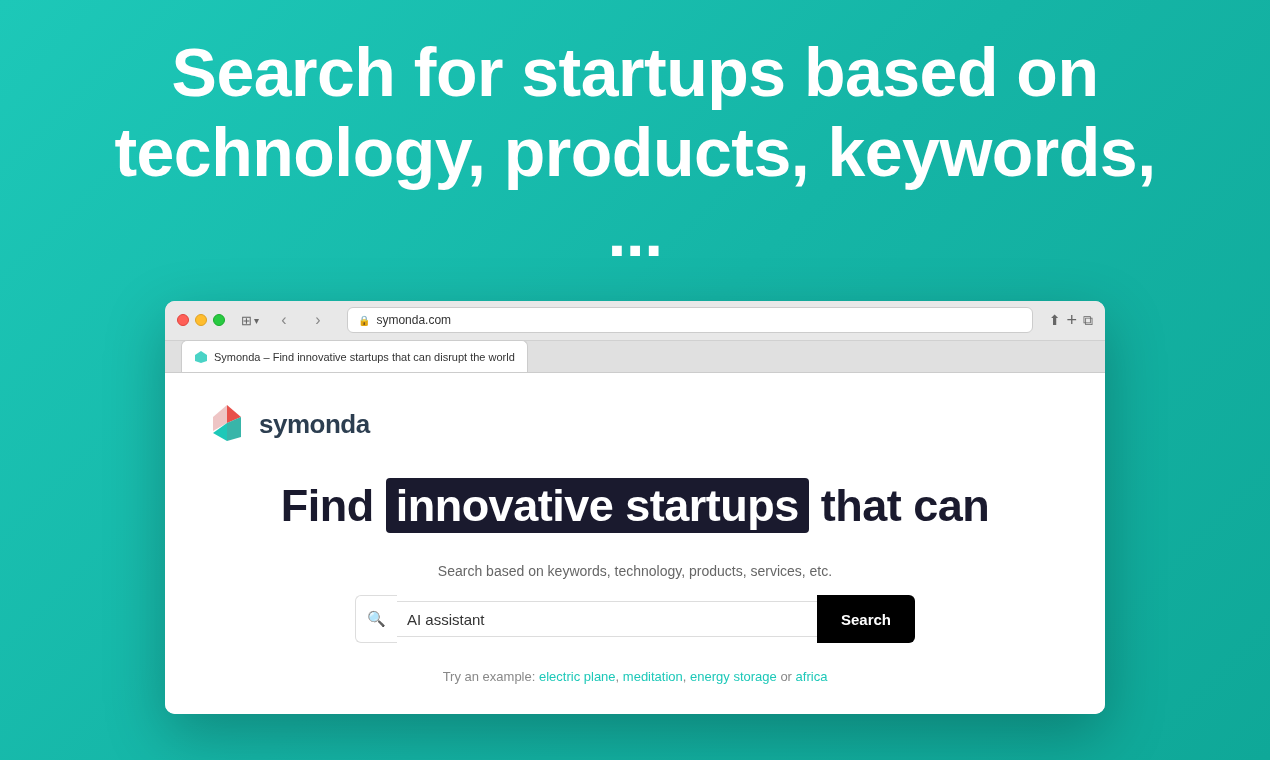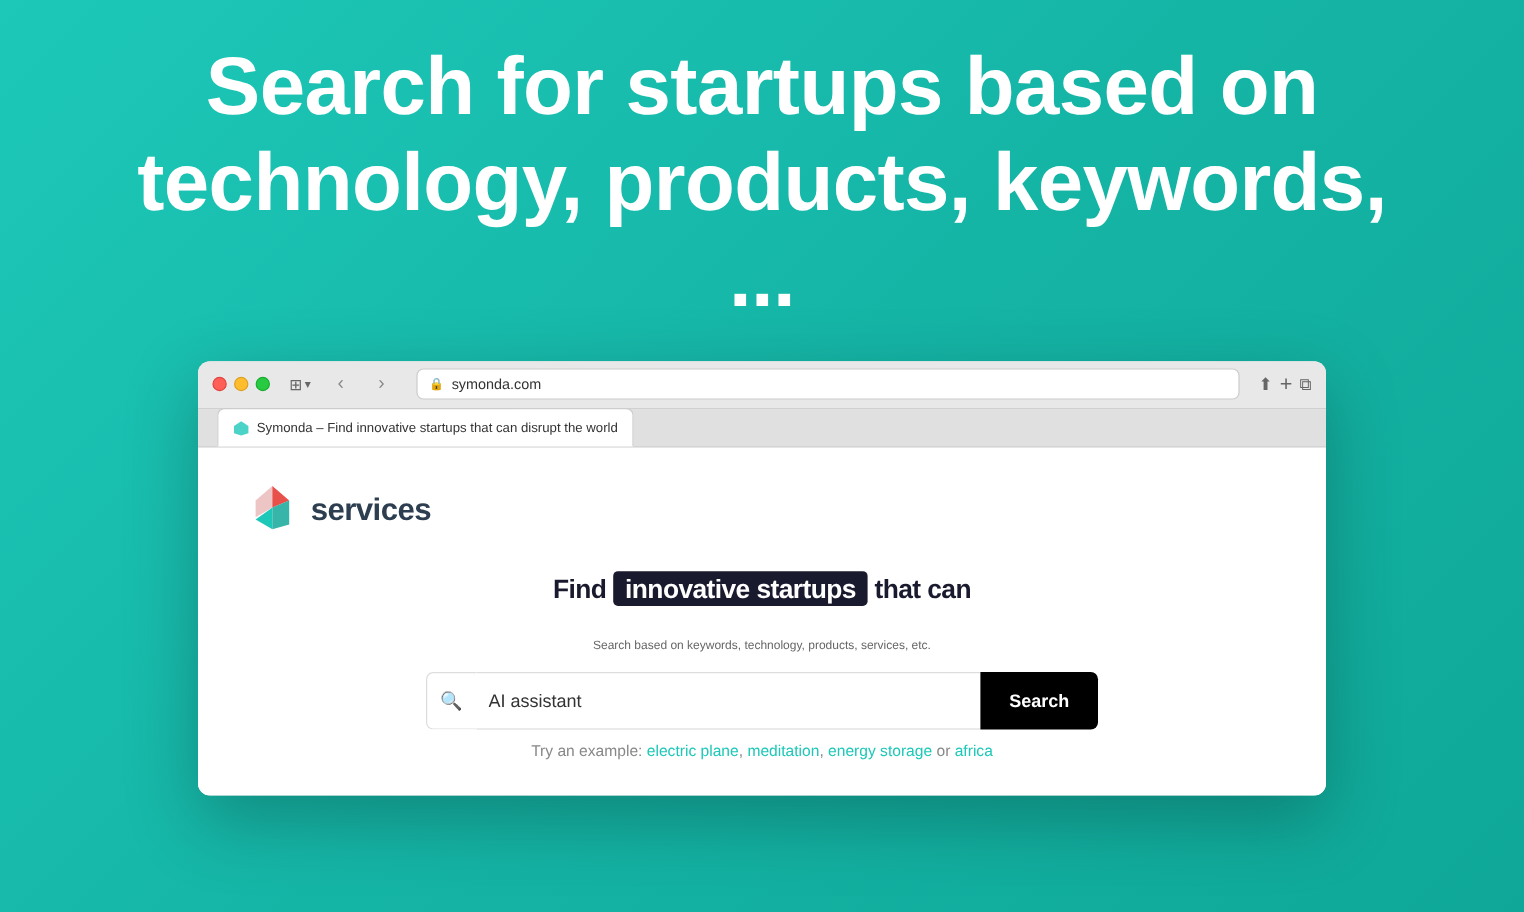--- a/index.html
+++ b/index.html
@@ -169,42 +169,42 @@
       letter-spacing: -0.5px;
     }
 
     
     .hero-section {
       text-align: center;
       margin-bottom: 28px;
     }
 
     .hero-heading {
-      font-size: 22px;
+      font-size: 45px;
       font-weight: 700;
       color: #1a1a2e;
       line-height: 1.3;
       letter-spacing: -0.5px;
     }
 
     .hero-highlight {
       background: #1a1a2e;
       color: white;
       padding: 2px 10px;
       border-radius: 4px;
       display: inline;
     }
 
     
     .search-section {
       text-align: center;
     }
 
     .search-description {
-      font-size: 10px;
+      font-size: 14px;
       color: #666;
       margin-bottom: 16px;
     }
 
     .search-bar-container {
       display: flex;
       align-items: center;
       justify-content: center;
       gap: 0;
       margin: 0 auto;
@@ -220,21 +220,21 @@
       background: white;
       border: 1px solid #ddd;
       border-right: none;
       border-radius: 6px 0 0 6px;
       color: #999;
       font-size: 16px;
     }
 
     .search-input {
       flex: 1;
-      height: 48px;
+      height: 36px;
       border: 1px solid #ddd;
       border-left: none;
       border-right: none;
       font-size: 15px;
       color: #333;
       outline: none;
       padding: 0 10px;
     }
 
     .search-button {
@@ -243,21 +243,21 @@
       background: #000000;
       color: white;
       border: none;
       border-radius: 0 6px 6px 0;
       font-size: 15px;
       font-weight: 600;
       cursor: pointer;
     }
 
     .search-examples {
-      margin-top: 10px;
+      margin-top: 26px;
       font-size: 13px;
       color: #888;
       text-align: center;
     }
 
     .search-examples a {
       color: #1dc8b8;
       text-decoration: none;
     }
   </style>
@@ -316,21 +316,21 @@
       <svg class="logo-icon" viewBox="0 0 44 44" xmlns="http://www.w3.org/2000/svg">
 
         <polygon points="22,2 36,14 22,20" fill="#e8504a"></polygon>
 
         <polygon points="22,20 8,30 22,38" fill="#1dc8b8"></polygon>
 
         <polygon points="22,20 36,14 36,34 22,38" fill="#15a89a" opacity="0.85"></polygon>
 
         <polygon points="8,14 22,2 22,20 8,28" fill="#c84040" opacity="0.3"></polygon>
       </svg>
-      <span class="logo-text">services</span>
+      <span class="logo-text">symonda</span>
     </div>
 
     <div class="hero-section">
       <h1 class="hero-heading">
         <span>Find </span><span class="hero-highlight">innovative startups</span><span> that can</span><br>
       </h1>
     </div>
 
     <div class="search-section">
       <p class="search-description">Search based on keywords, technology, products, services, etc.</p>

